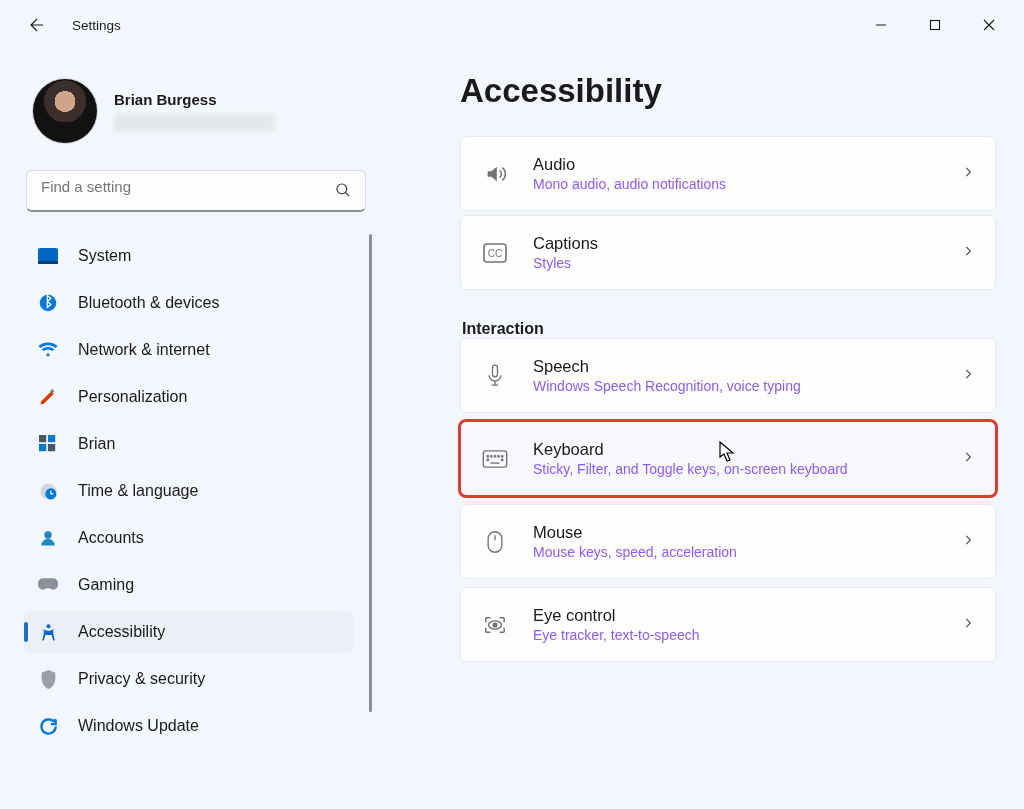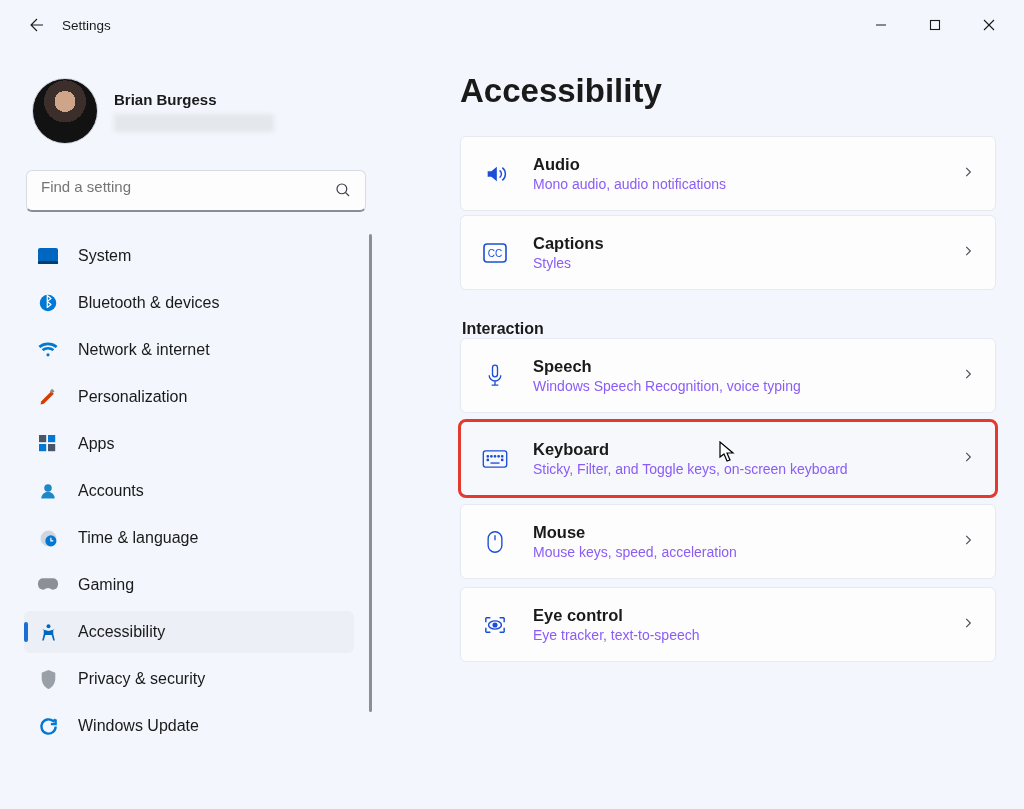--- a/index.html
+++ b/index.html
@@ -10,21 +10,21 @@
     height: 809px;
     overflow: hidden;
     color: #1a1a1a;
   }
   .titlebar {
     height: 50px;
     display: flex;
     align-items: center;
     padding: 0 8px;
   }
-  .titlebar-left { display: flex; align-items: center; gap: 14px; padding-left: 18px;}
+  .titlebar-left { display: flex; align-items: center; gap: 24px; padding-left: 18px;}
   .back-btn { width: 22px; height: 22px; display:flex; align-items:center; justify-content:center; cursor:pointer; }
   .app-title { font-size: 13.5px; }
   .titlebar-right { margin-left: auto; display: flex; }
   .winctrl { width: 54px; height: 40px; display:flex; align-items:center; justify-content:center; cursor:pointer; }
   .content-row { display: flex; height: calc(100% - 50px); gap: 40px; }
   .sidebar {
     width: 380px;
     padding: 10px 8px 0 22px;
     display:flex; flex-direction:column;
     overflow:hidden;
@@ -82,23 +82,23 @@
     background:#fdfdfe;
     border:1px solid #e6e9ef;
     border-radius:6px;
     display:flex; align-items:center;
     padding: 18px 20px;
     margin-bottom: 4px;
     cursor:pointer;
     position:relative;
   }
   .card + .card { margin-top:4px; }
-  .card-icon { width:28px; margin-right: 24px; display:flex; align-items:flex-end; justify-content:center; color:#1d4ed8;}
+  .card-icon { width:28px; margin-right: 24px; display:flex; align-items:flex-end; justify-content:center; color:#737373;}
   .card-body { flex:1; }
-  .card-title { font-size:16.5px;font-weight:bold; }
+  .card-title { font-size:16.5px; }
   .card-sub { font-size:14px; color:#8b5cf6; margin-top:2px; }
   .card-chev { color:#4a4f58; }
   .card.highlighted { outline: 3.2px solid #e23b2e; outline-offset:-1px; background:#f6f8fc;}
   .section-label { font-size:16px; font-weight:600; margin: 30px 0 0 2px; }
   .group-gap { height:4px; }
   .cursor-ptr {
     position:absolute; left:258px; top:19px; pointer-events:none;
   }
 </style>
 </head>
@@ -194,40 +194,40 @@
       </div>
       <div class="nav-item">
         <span class="nav-icon">
             <svg width="18" height="18" viewBox="0 0 20 20">
               <rect x="0" y="0" width="8" height="8" fill="#4a5568"></rect>
               <rect x="10" y="0" width="8" height="8" fill="#0078d4"></rect>
               <rect x="0" y="10" width="8" height="8" fill="#0078d4"></rect>
               <rect x="10" y="10" width="8" height="8" fill="#4a5568"></rect>
             </svg>
           </span>
-        <span class="nav-label">Apps</span>
-      </div>
-      <div class="nav-item">
-        <span class="nav-icon">
-            <svg width="18" height="18" viewBox="0 0 24 24" fill="#1e88c7">
-              <circle cx="12" cy="8" r="5"></circle>
-              <path d="M3 22a9 9 0 0118 0H3z"></path>
-            </svg>
-          </span>
-        <span class="nav-label">Accounts</span>
+        <span class="nav-label">Brian</span>
       </div>
       <div class="nav-item">
         <span class="nav-icon">
             <svg width="19" height="19" viewBox="0 0 24 24">
               <circle cx="12" cy="12" r="10" fill="#cfd6df"></circle>
               <circle cx="15" cy="15" r="7" fill="#0078d4"></circle>
               <path d="M15 11v4h3" stroke="#fff" stroke-width="1.5" fill="none"></path>
             </svg>
           </span>
         <span class="nav-label">Time &amp; language</span>
+      </div>
+      <div class="nav-item">
+        <span class="nav-icon">
+            <svg width="18" height="18" viewBox="0 0 24 24" fill="#1e88c7">
+              <circle cx="12" cy="8" r="5"></circle>
+              <path d="M3 22a9 9 0 0118 0H3z"></path>
+            </svg>
+          </span>
+        <span class="nav-label">Accounts</span>
       </div>
       <div class="nav-item">
         <span class="nav-icon">
             <svg width="20" height="14" viewBox="0 0 24 16" fill="#8a8f98">
               <path d="M6 0h12a6 6 0 016 6v2a6 6 0 01-10 4h-4A6 6 0 010 8V6a6 6 0 016-6z"></path>
             </svg>
           </span>
         <span class="nav-label">Gaming</span>
       </div>
       <div class="nav-item selected">

